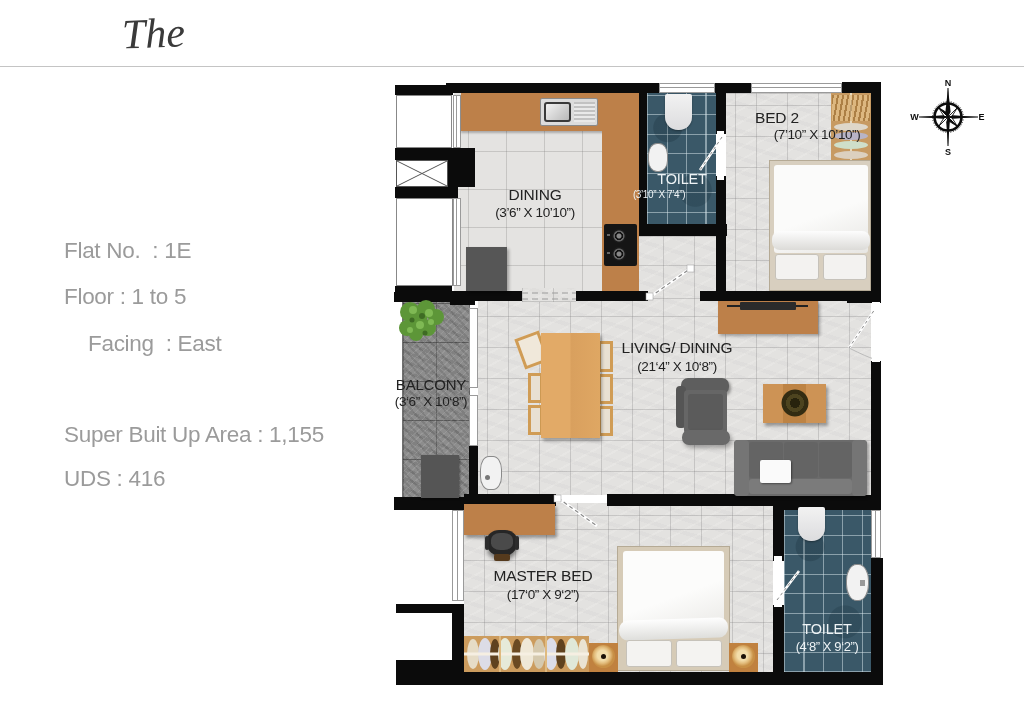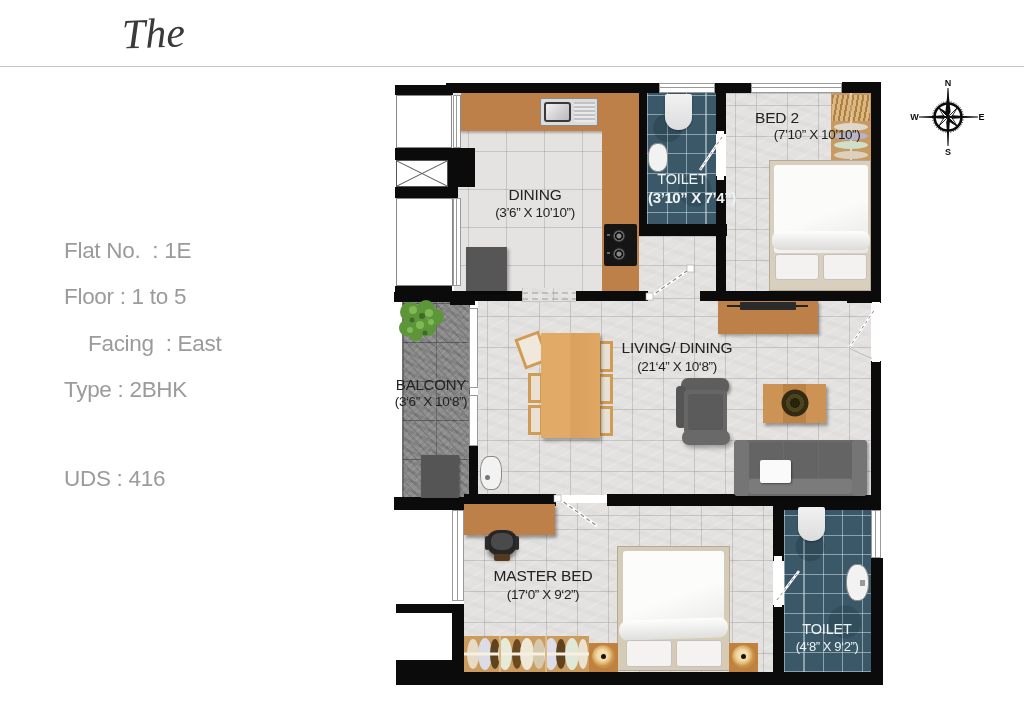--- a/index.html
+++ b/index.html
@@ -39,21 +39,21 @@
 <div id="page">
 
 <div class="abs" style="left:0;top:66px;width:1024px;height:1px;background:#c4c4c4;"></div>
 
 <div class="abs" style="left:122px;top:9px;width:90px;height:50px;color:#3a3a3a;font-family:'Liberation Serif',serif;font-style:italic;font-size:42px;transform:rotate(-2deg);">The</div>
 
 
 <div class="info" style="top:238px;">Flat No.&nbsp; : 1E</div>
 <div class="info" style="top:284px;">Floor : 1 to 5</div>
 <div class="info" style="top:331px;margin-left:24px;">Facing&nbsp; : East</div>
-<div class="info" style="top:377px;">Type : 2BHK</div>
+<div class="info" style="top:422px;">Super Buit Up Area : 1,155</div>
 <div class="info" style="top:466px;">UDS : 416</div>
 
 <div class="abs" style="left:454px;top:93px;width:185px;height:198px;background:#e4e3e1;background-image:repeating-linear-gradient(0deg, rgba(120,120,120,.28) 0 1px, transparent 1px 38px),repeating-linear-gradient(90deg, rgba(120,120,120,.28) 0 1px, transparent 1px 38px);background-position:0 13px,14px 0;"></div>
 
 <div class="teal" style="left:647px;top:93px;width:69px;height:139px;"></div>
 
 <div class="floor" style="left:726px;top:93px;width:145px;height:198px;background-position:0 1px,30px 0;"></div>
 
 <div class="floor" style="left:478px;top:291px;width:393px;height:204px;background-position:0 8px,30px 0;"></div>
 
@@ -187,21 +187,21 @@
 <div class="abs" style="left:466px;top:247px;width:41px;height:44px;background:#565656;box-shadow:2px 2px 3px rgba(0,0,0,.3);"></div>
 
 <div class="lbl" style="left:465px;top:186px;width:140px;">DINING</div>
 <div class="dim" style="left:465px;top:205px;width:140px;">(3’6” X 10’10”)</div>
 
 <div class="abs" style="left:665px;top:94px;width:27px;height:36px;background:linear-gradient(#f2f2f2,#dcdcde);border-radius:2px 2px 13px 13px;box-shadow:0 1px 2px rgba(0,0,0,.35);"></div>
 
 <div class="abs" style="left:648px;top:143px;width:20px;height:29px;background:#f2f2f2;border:1px solid #8a8a8a;border-radius:45% 45% 45% 45%/40% 40% 40% 40%;box-sizing:border-box;"></div>
 
 <div class="lbl wlbl" style="left:617px;top:171px;width:130px;font-size:14.5px;">TOILET</div>
-<div class="dim wlbl" style="left:627px;top:189px;width:130px;font-size:15px;font-weight:bold;">(3’10” X 7’4”)</div>
+<div class="dim wlbl" style="left:594px;top:189px;width:130px;font-size:10px;">(3’10” X 7’4”)</div>
 
 <div class="abs" style="left:831px;top:93px;width:40px;height:69px;background:#c79a62;">
   <div class="abs" style="left:19px;top:0;width:2px;height:69px;background:#e8d9bd;"></div>
   <div class="abs" style="left:1px;top:2px;width:38px;height:26px;background:repeating-linear-gradient(100deg,rgba(150,105,45,.55) 0 2px,rgba(226,190,135,.8) 2px 5px);"></div>
   <div class="abs" style="left:3px;top:30px;width:34px;height:8px;background:#ded7ca;border-radius:50%;"></div>
   <div class="abs" style="left:3px;top:39px;width:34px;height:8px;background:#b8b4c6;border-radius:50%;"></div>
   <div class="abs" style="left:3px;top:48px;width:34px;height:8px;background:#cfdfca;border-radius:50%;"></div>
   <div class="abs" style="left:3px;top:58px;width:34px;height:8px;background:#dcd0bf;border-radius:50%;"></div>
 </div>
 

